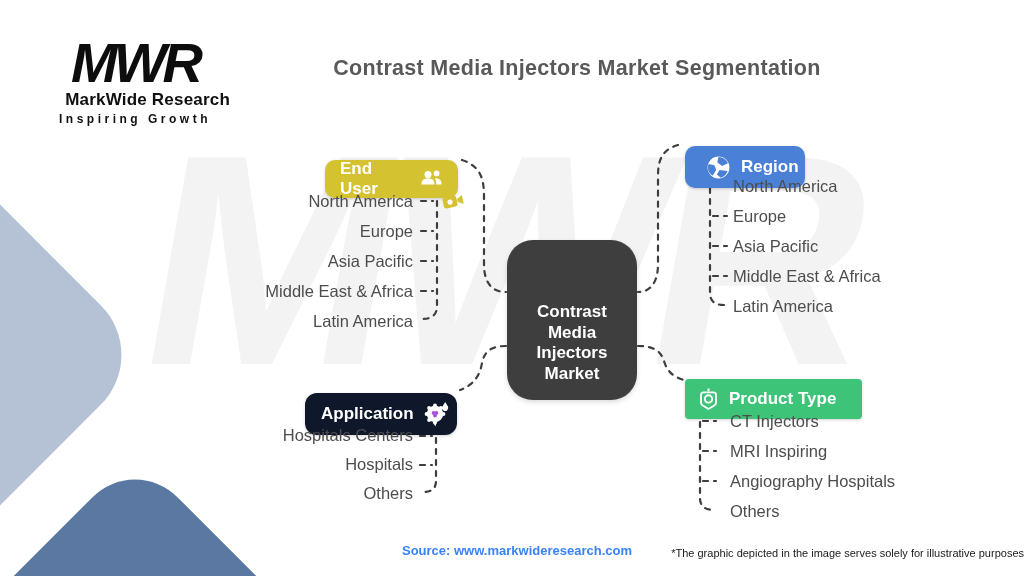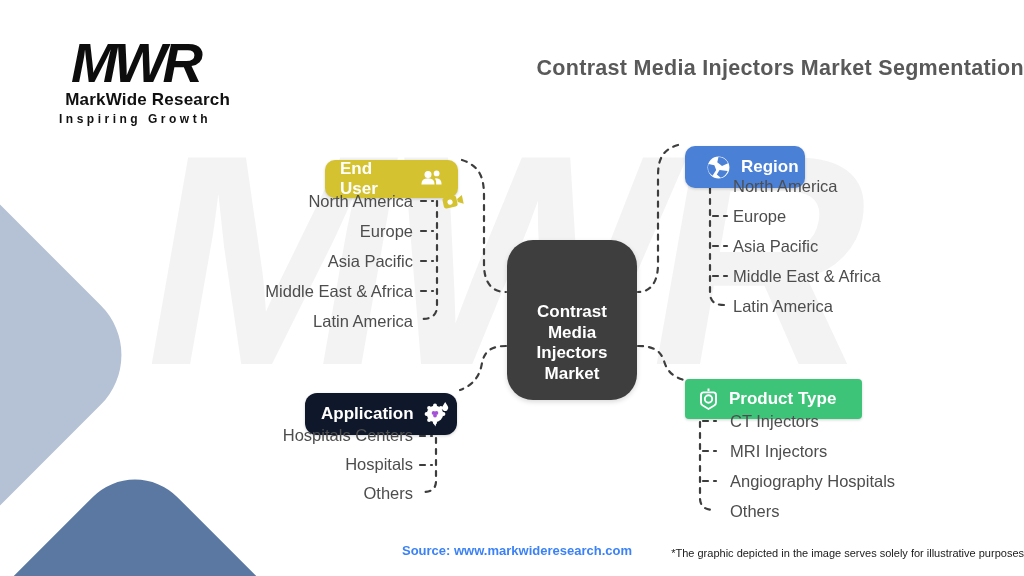--- a/index.html
+++ b/index.html
@@ -23,21 +23,21 @@
     color:rgba(40,40,40,0.055);transform:skewX(-10deg);user-select:none;
   }
   
   .logo{position:absolute;left:40px;top:34px;z-index:3;width:190px;text-align:center;}
   .logo-mark{font-size:56px;font-weight:900;font-style:italic;letter-spacing:-4px;
     color:#0d0d0d;line-height:58px;}
   .logo-company{font-size:17px;font-weight:700;color:#101010;letter-spacing:.2px;margin-top:-2px;text-align:right;}
   .logo-tagline{font-size:12px;font-weight:700;color:#101010;letter-spacing:3.5px;margin-top:2px;}
   
   .title{
-    position:absolute;left:130px;right:0;top:56px;z-index:3;text-align:right;
+    position:absolute;left:130px;right:0;top:56px;z-index:3;text-align:center;
     font-size:21.5px;font-weight:700;color:#595959;letter-spacing:.3px;
   }
   
   .connectors{position:absolute;left:0;top:0;z-index:2;pointer-events:none;}
   .connectors path{fill:none;stroke:#3d3d3d;stroke-width:2.2;stroke-dasharray:5 6;stroke-linecap:round;}
   
   .center-node{
     position:absolute;left:507px;top:240px;width:130px;height:160px;z-index:3;
     background:#3e3e3e;border-radius:26px;color:#fff;text-align:center;
     font-size:17px;font-weight:700;line-height:20.5px;
@@ -193,19 +193,19 @@
 </div>
 
 <div class="item-list list-application">
   <div>Hospitals Centers</div>
   <div>Hospitals</div>
   <div>Others</div>
 </div>
 
 <div class="item-list list-product">
   <div>CT Injectors</div>
-  <div>MRI Injectors</div>
+  <div>MRI Inspiring</div>
   <div>Angiography Hospitals</div>
   <div>Others</div>
 </div>
 
 <div class="source">Source: www.markwideresearch.com</div>
 <div class="disclaimer">*The graphic depicted in the image serves solely for illustrative purposes</div>
 
 </body></html>

